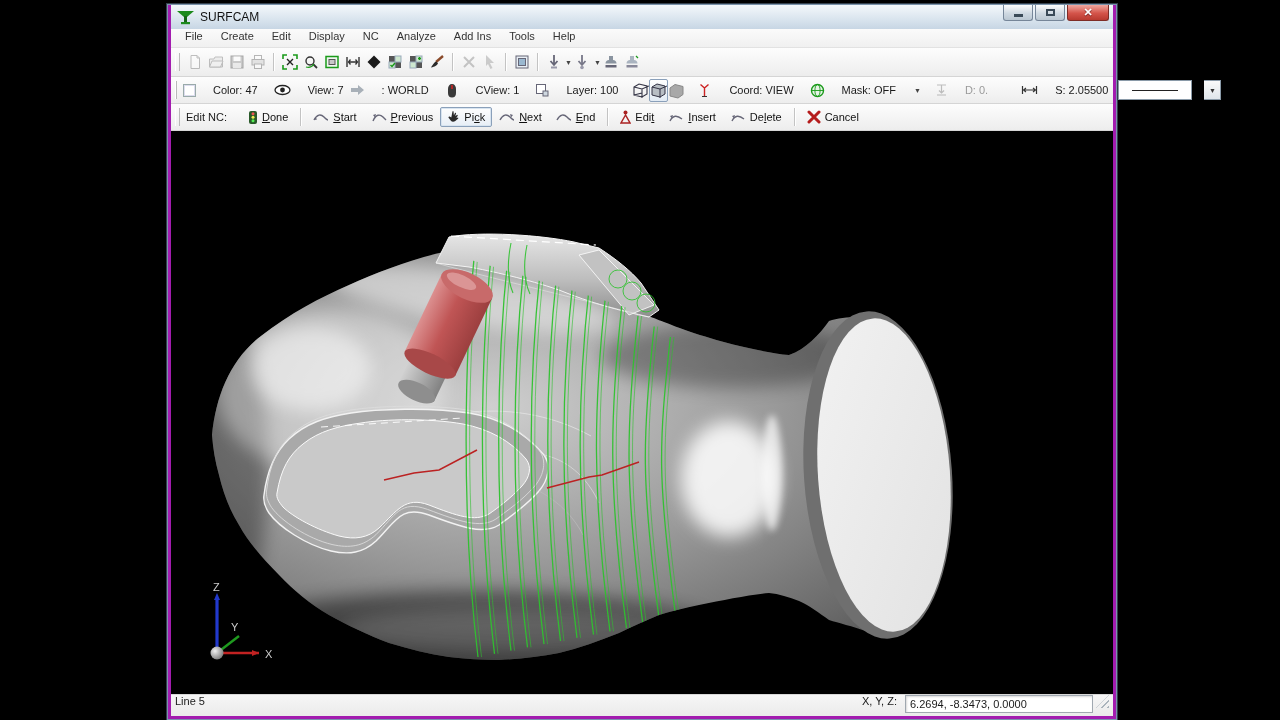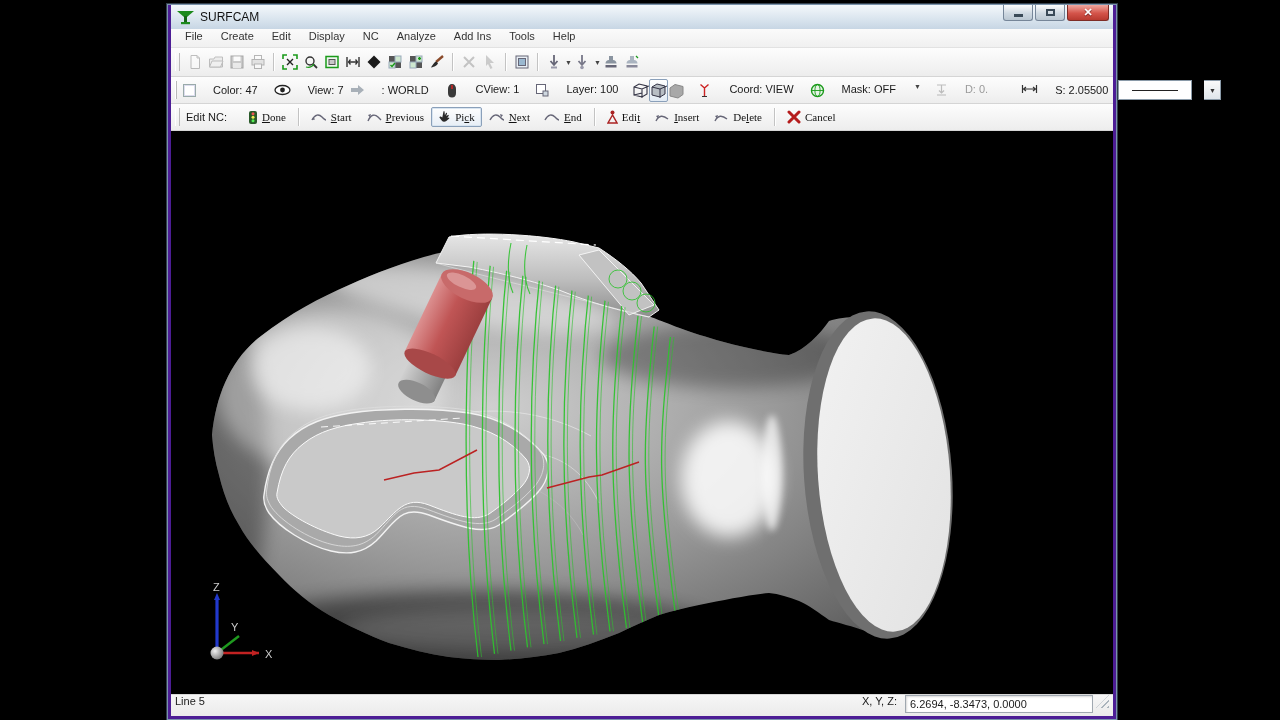--- a/index.html
+++ b/index.html
@@ -1,19 +1,19 @@
 <!DOCTYPE html>
 <html><head>
 <meta charset="utf-8">
 <style>
   html,body{margin:0;padding:0}
   body{width:1280px;height:720px;background:#000;position:relative;overflow:hidden;
        font-family:"Liberation Sans",sans-serif;-webkit-font-smoothing:antialiased}
   .window{position:absolute;left:167px;top:4px;width:950px;box-sizing:border-box;
-          border:1px solid #7a93ab;background:#4c1d95;padding:0 3px 3px;
+          border:1px solid #7a93ab;background:#a21caf;padding:0 3px 3px;
           box-shadow:0 0 0 1px #33404d}
   
   .titlebar{height:24px;display:flex;align-items:center;
             background:linear-gradient(#f4f8fb,#d9e4ee 60%,#c7d6e4);padding:0 4px}
   .titlebar .logo{width:17px;height:15px;margin:0 6px 0 2px}
   .title-text{font-size:12px;color:#111}
   .winbtns{margin-left:auto;display:flex;gap:2px;align-items:flex-start;height:100%}
   .wbtn{height:15px;margin-top:0;border:1px solid #768699;border-top:none;
         border-radius:0 0 3px 3px;display:flex;align-items:center;justify-content:center;
         background:linear-gradient(#fdfdfd,#cfd9e2 55%,#bac7d2);cursor:default}
@@ -30,32 +30,32 @@
   .toolbar{height:28px;background:linear-gradient(#fdfdfd,#ededed);display:flex;align-items:center;
            padding:0 2px;border-bottom:1px solid #d5d5d5}
   .toolbar.short{height:26px}
   .tgrip{width:3px;height:18px;border-left:1px solid #fff;border-right:1px solid #b9b9b9;margin:0 4px 0 2px}
   .ti{width:21px;height:21px;display:flex;align-items:center;justify-content:center;border-radius:2px}
   .ti svg{display:block}
   .ti.dis{opacity:.45;filter:grayscale(1)}
   .vsep{width:1px;align-self:center;height:18px;background:#c3c3c3;box-shadow:1px 0 0 #fff;margin:0 5px}
   .tlabel{font-size:11px;color:#1a1a1a;white-space:nowrap;padding:0 2px}
   .tlabel.dim{color:#9a9a9a}
-  .tgroup{display:flex;align-items:flex-start;gap:15px;padding:0 2px}
+  .tgroup{display:flex;align-items:center;gap:15px;padding:0 2px}
   .caret{font-size:7px;color:#444;margin-left:1px}
   .swatch{width:11px;height:11px;background:#fff;border:1px solid #9aa;box-shadow:inset 0 0 0 1px #dde}
   .linestyle{width:72px;height:18px;background:#fff;border:1px solid #8a9aa8;display:flex;align-items:center;justify-content:center}
   .linestyle .line{width:46px;height:1px;background:#222}
   .dropbtn{width:16px;height:18px;border:1px solid #8a9aa8;border-left:none;
            background:linear-gradient(#fafafa,#dfe5ea);display:flex;align-items:center;justify-content:center;
            font-size:7px;color:#333}
   
   .ncbtn{display:flex;align-items:center;gap:4px;font-size:11px;color:#111;background:none;
          border:1px solid transparent;padding:2px 6px;border-radius:2px;cursor:default;
-         font-family:Liberation Serif, serif}
+         font-family:Liberation Sans, sans-serif}
   .ncbtn.active{border:1px solid #8aa0ba;background:linear-gradient(#fefefe,#e7eef6);
                 box-shadow:0 0 0 1px #d8e4f0 inset}
   .u{text-decoration:underline}
   
   .viewport{height:563px;background:#000;position:relative}
   .viewport svg{display:block}
   
   .statusbar{height:21px;background:linear-gradient(#f6f6f6,#ebebeb);display:flex;align-items:flex-start;
              padding:0 4px;font-size:11px;color:#1a1a1a;border-top:1px solid #d8d8d8}
   .status-left{display:flex;gap:14px;flex:1;white-space:nowrap;overflow:hidden}

